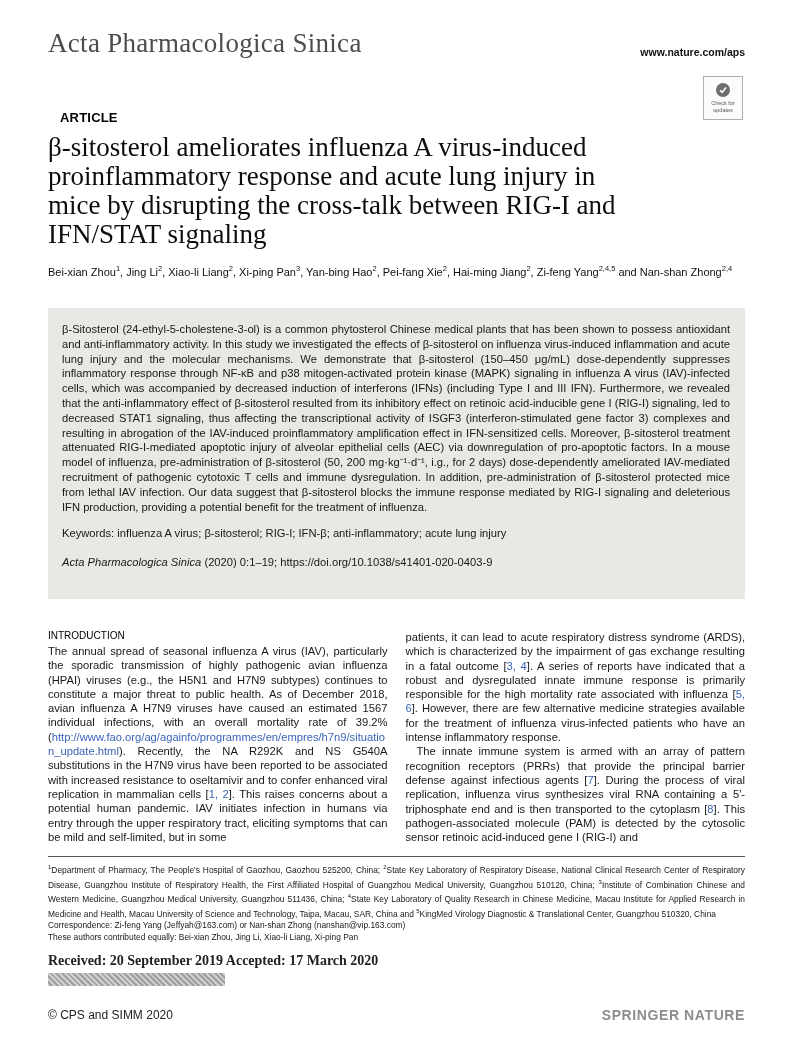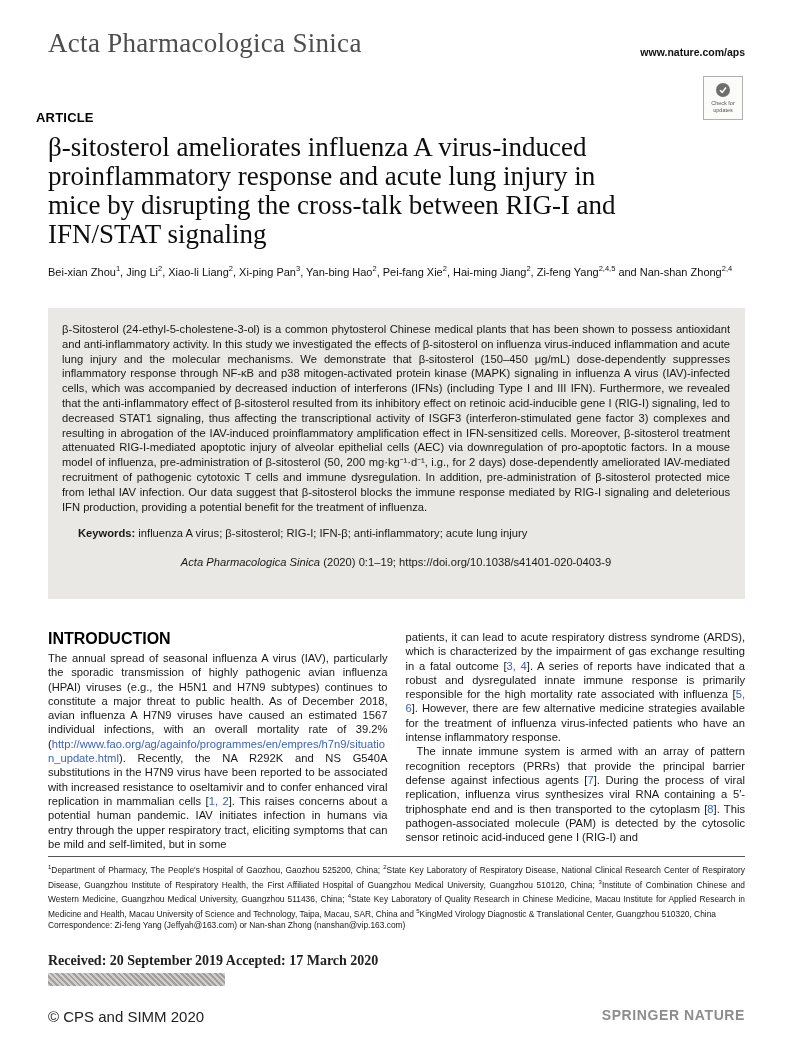--- a/index.html
+++ b/index.html
@@ -7,52 +7,52 @@
   body { font-family:"Liberation Sans", sans-serif; color:#1b1b1b; }
   .page { position:relative; width:793px; height:1054px; background:#fff; overflow:hidden; }
 
   .journal-name { position:absolute; left:48px; top:28px; font-family:"Liberation Serif", serif; font-size:27px; font-weight:400; color:#4d4d4d; letter-spacing:0.3px; }
   .site-url { position:absolute; right:48px; top:46px; font-size:10.5px; font-weight:bold; color:#111; }
 
   .update-badge { position:absolute; right:50px; top:76px; width:40px; height:44px; border:1px solid #b0b0b0; background:#fbfbfa; display:flex; flex-direction:column; align-items:center; justify-content:center; gap:2px; cursor:pointer; }
   .update-badge .badge-text { font-size:5.5px; color:#555; text-align:center; line-height:1.3; width:34px; }
   .badge-circle { width:16px; height:16px; }
 
-  .article-label { position:absolute; left:36px; top:110px; font-size:13px; font-weight:bold; letter-spacing:0.2px; color:#000; }
+  .article-label { position:absolute; left:60px; top:110px; font-size:13px; font-weight:bold; letter-spacing:0.2px; color:#000; }
 
   .paper-title { position:absolute; left:48px; top:133px; width:600px; font-family:"Liberation Serif", serif; font-size:27px; line-height:29px; font-weight:400; color:#0d0d0d; }
 
   .authors { position:absolute; left:48px; top:261px; width:690px; font-size:11px; line-height:16px; color:#101010; }
   .authors sup { font-size:7.5px; }
 
   .abstract-box { position:absolute; left:48px; top:308px; width:697px; min-height:291px; background:#e9e8e5; padding:14px 15px 27px 14px; }
   .abstract-box p { font-size:11.2px; line-height:14.8px; text-align:justify; color:#181818; }
   .abstract-box .kw-line { margin-top:12px; text-align:left; }
-  .abstract-box .cite-line { margin-top:14px; text-align:center; }
-  .kw-label { font-weight:bold;margin-left:16px; }
+  .abstract-box .cite-line { margin-top:14px; text-align:left; }
+  .kw-label { font-weight:normal; }
   .i { font-style:italic; }
 
   .columns { position:absolute; left:48px; top:630px; width:697px; display:flex; gap:18px; }
   .col { width:340px; }
-  .intro-heading { font-size:16px; font-weight:bold; color:#000; margin-bottom:3px; }
+  .intro-heading { font-size:10px; font-weight:normal; color:#000; margin-bottom:3px; }
   .col p { font-size:11.2px; line-height:14.3px; text-align:justify; color:#181818; }
   .col p.indent { text-indent:11px; }
   .link { color:#3a63b8; }
   .col .link { overflow-wrap:anywhere; }
 
   .foot-rule { position:absolute; left:48px; top:856px; width:697px; border-top:1px solid #555; }
   .footnotes { position:absolute; left:48px; top:862px; width:697px; }
   .footnotes p { font-size:8.4px; line-height:11.8px; text-align:justify; color:#191919; }
   .footnotes sup { font-size:6px; }
 
   .received-line { position:absolute; left:48px; top:953px; font-family:"Liberation Serif", serif; font-size:14px; color:#222;font-weight:bold; }
   .redacted-bar { position:absolute; left:48px; top:973px; width:177px; height:13px; background:#b7b6b4;
      background-image:repeating-linear-gradient(45deg, rgba(255,255,255,.35) 0 2px, rgba(0,0,0,.12) 2px 4px); }
 
-  .copyright { position:absolute; left:48px; top:1008px; font-size:15px; color:#222; }
+  .copyright { position:absolute; left:48px; top:1008px; font-size:12px; color:#222; }
   .publisher { position:absolute; right:48px; top:1007px; font-size:14px; font-weight:bold; color:#8d8d8d; letter-spacing:0.6px; }
 
   sup { vertical-align:super; }
 </style>
 </head>
 <body>
 
 <div class="page">
 
   <div class="journal-name">Acta Pharmacologica Sinica</div>
@@ -87,20 +87,21 @@
       <p><span>patients, it can lead to acute respiratory distress syndrome (ARDS), which is characterized by the impairment of gas exchange resulting in a fatal outcome [</span><span class="link">3, 4</span><span>]. A series of reports have indicated that a robust and dysregulated innate immune response is primarily responsible for the high mortality rate associated with influenza [</span><span class="link">5, 6</span><span>]. However, there are few alternative medicine strategies available for the treatment of influenza virus-infected patients who have an intense inflammatory response.</span></p>
       <p class="indent"><span>The innate immune system is armed with an array of pattern recognition receptors (PRRs) that provide the principal barrier defense against infectious agents [</span><span class="link">7</span><span>]. During the process of viral replication, influenza virus synthesizes viral RNA containing a 5′-triphosphate end and is then transported to the cytoplasm [</span><span class="link">8</span><span>]. This pathogen-associated molecule (PAM) is detected by the cytosolic sensor retinoic acid-induced gene I (RIG-I) and</span></p>
     </div>
   </div>
 
   <div class="foot-rule"></div>
 
   <div class="footnotes">
     <p><sup class="sup">1</sup><span>Department of Pharmacy, The People's Hospital of Gaozhou, Gaozhou 525200, China; </span><sup class="sup">2</sup><span>State Key Laboratory of Respiratory Disease, National Clinical Research Center of Respiratory Disease, Guangzhou Institute of Respiratory Health, the First Affiliated Hospital of Guangzhou Medical University, Guangzhou 510120, China; </span><sup class="sup">3</sup><span>Institute of Combination Chinese and Western Medicine, Guangzhou Medical University, Guangzhou 511436, China; </span><sup class="sup">4</sup><span>State Key Laboratory of Quality Research in Chinese Medicine, Macau Institute for Applied Research in Medicine and Health, Macau University of Science and Technology, Taipa, Macau, SAR, China and </span><sup class="sup">5</sup><span>KingMed Virology Diagnostic &amp; Translational Center, Guangzhou 510320, China</span></p>
     <p>Correspondence: Zi-feng Yang (Jeffyah@163.com) or Nan-shan Zhong (nanshan@vip.163.com)</p>
+    <p>These authors contributed equally: Bei-xian Zhou, Jing Li, Xiao-li Liang, Xi-ping Pan</p>
   </div>
 
   <div class="received-line">Received: 20 September 2019 Accepted: 17 March 2020</div>
   <div class="redacted-bar"></div>
 
   <div class="copyright">© CPS and SIMM 2020</div>
   <div class="publisher">SPRINGER NATURE</div>
 
 </div>
 

